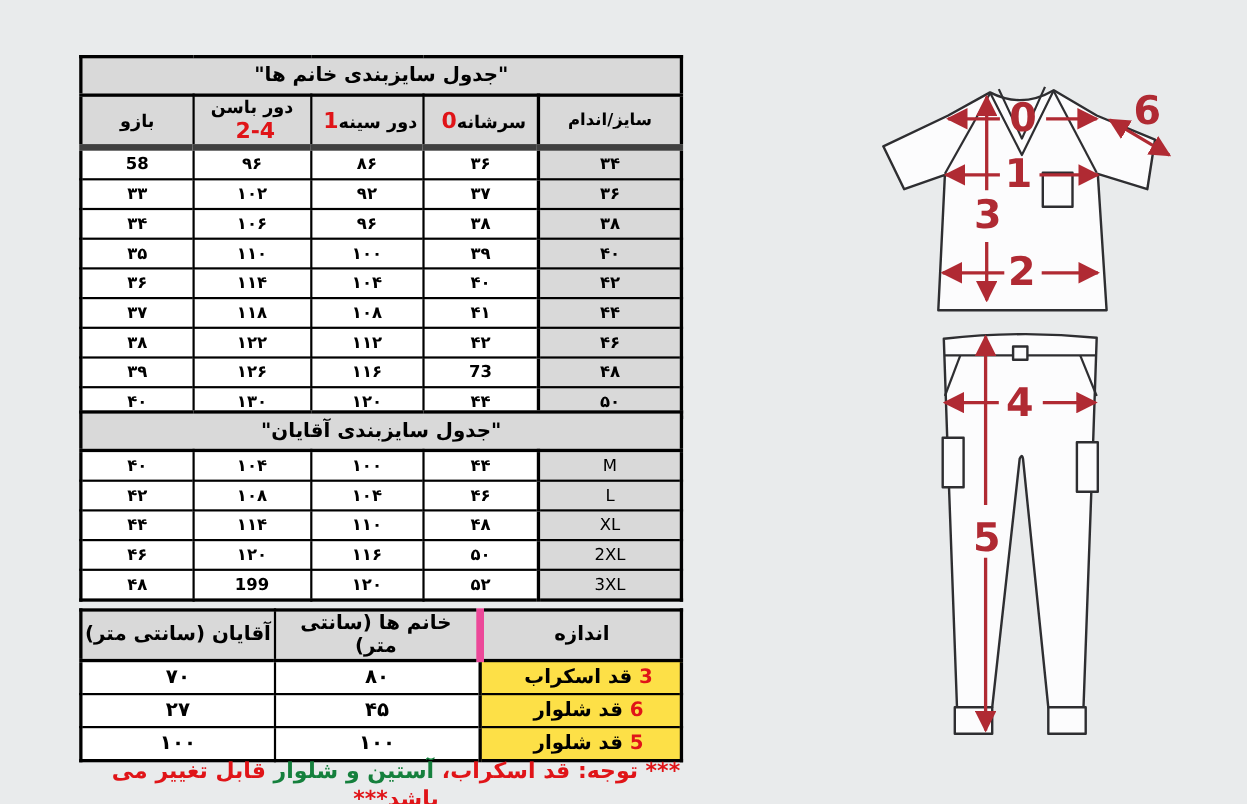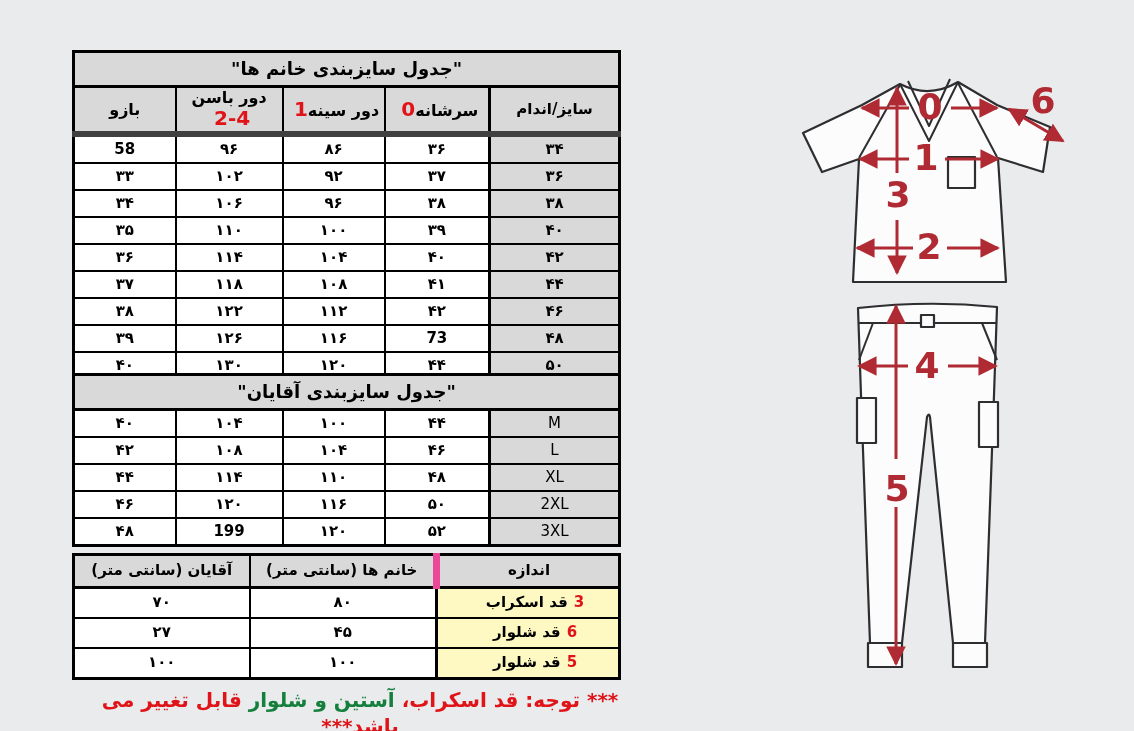--- a/index.html
+++ b/index.html
@@ -22,23 +22,23 @@
   .hdr td{
     background:#d9d9d9;font-size:16px;height:25px;border-bottom:6px solid #404040;
   }
   .c-size{background:#d9d9d9;border-left:3px solid #000 !important;margin-top:16px;}
   .c-val{background:#fff;}
   td.c-size,td.c-val{font-size:15px;height:23px;}
   .latin-size{font-weight:normal;font-size:16px;}
   .hnum{color:#e01418;direction:ltr;unicode-bidi:embed;display:inline-block;margin-inline-start:6px;font-size:20px;}
   .hnum:empty{display:none;}
   
-  table.measure td{height:26px;font-size:15px;}
+  table.measure td{height:26px;font-size:18px;}
   table.measure .hdr2 td{background:#d9d9d9;height:28px;border-bottom:3px solid #000;}
-  .m-label{background:#fef9c3;text-align:right;padding-right:12px;border-left:3px solid #000 !important;padding-left:26px;}
+  .m-label{background:#fde047;text-align:right;padding-right:12px;border-left:3px solid #000 !important;padding-left:26px;}
   .m-num{color:#e01418;display:inline-block;}
   .m-text{margin-inline-start:6px;}
   
   .note{
     position:absolute;left:72px;top:687px;width:576px;
     direction:rtl;text-align:center;font-weight:bold;font-size:20px;line-height:1.3;
   }
   .red{color:#e01418;}
   .navy{color:#15803d;}
   

